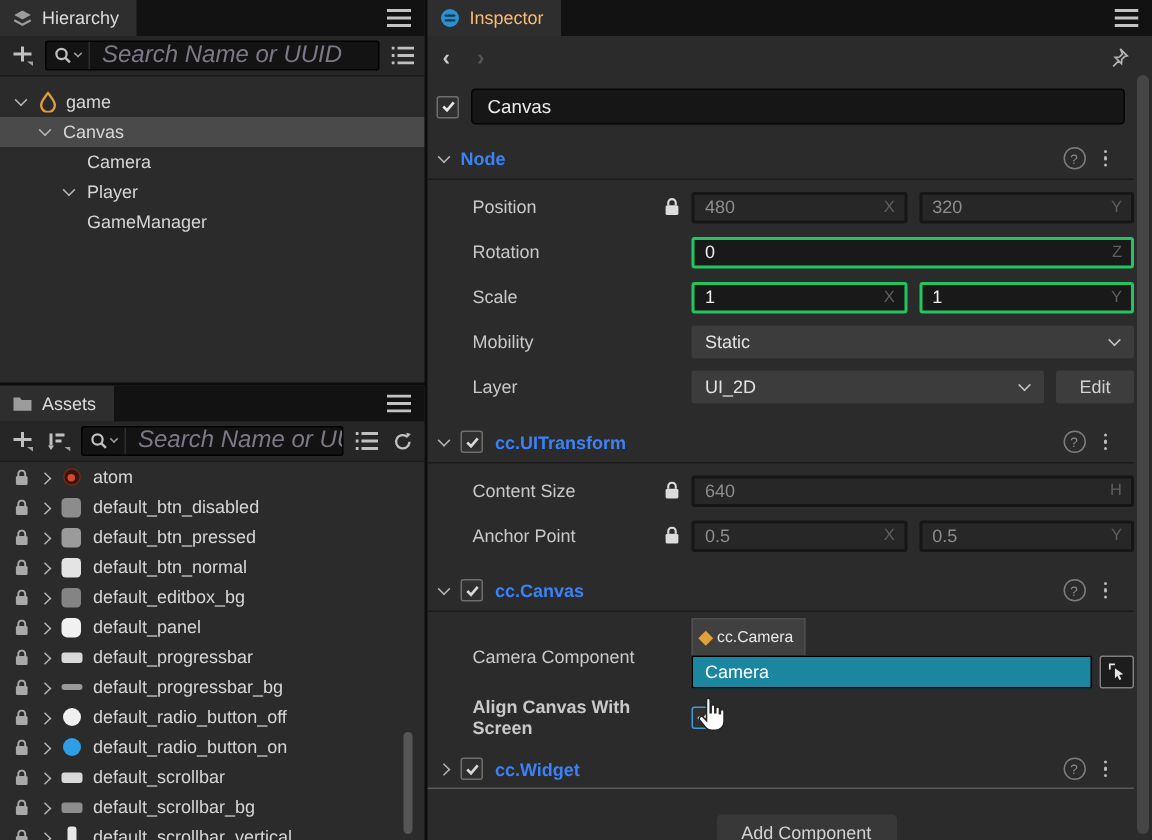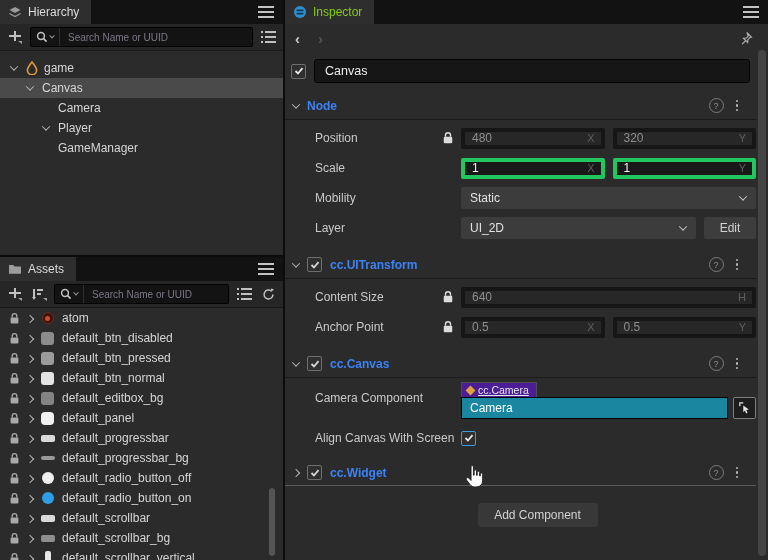--- a/index.html
+++ b/index.html
@@ -8,28 +8,28 @@
 
   
   .panel { position:absolute; background:#2b2b2b; overflow:hidden; }
   #hierarchy-panel { left:0; top:0; width:283px; height:255px; }
   #assets-panel    { left:0; top:257px; width:283px; height:303px; }
   #inspector-panel { left:285px; top:0; width:483px; height:560px; }
 
   
   .tabstrip { position:relative; height:24px; background:#121212; display:flex; align-items:stretch; }
   .tab { display:flex; align-items:center; gap:6px; padding:0 12px 0 8px; background:#2e2e2e; color:#dcdcdc; }
-  .tab.blue { color:#84cc16; }
+  .tab.blue { color:#fdba74; }
   .strip-right { position:absolute; right:8px; top:0; height:24px; display:flex; align-items:center; }
 
   
   .toolbar { height:27px; background:#262626; border-bottom:1px solid #1a1a1a; display:flex; align-items:center; padding:0 6px; gap:6px; }
   .searchbox { flex:1; height:20px; background:#131313; border:1px solid #020202; border-radius:2px; display:flex; align-items:center; overflow:hidden; }
   .search-q { display:flex; align-items:center; gap:2px; padding:0 5px; height:100%; border-right:1px solid #2e2e2e; color:#b9b9b9; }
-  .ph { flex:1; padding:0 8px; color:#7e7787; font-size:10px; white-space:nowrap; overflow:hidden; }
+  .ph { flex:1; padding:0 8px; font-style:italic; color:#7e7787; font-size:16px; white-space:nowrap; overflow:hidden; }
   .tbtn { display:flex; align-items:center; justify-content:center; width:18px; height:18px; color:#b9b9b9; }
 
   
   .chev { display:inline-block; width:6px; height:6px; border-right:1.5px solid #b5b5b5; border-bottom:1.5px solid #b5b5b5; }
   .chev.down  { transform:rotate(45deg) translate(-1px,-1px); }
   .chev.right { transform:rotate(-45deg); }
   .chev.dim { border-color:#9a9a9a; }
 
   
   .tree { padding-top:7px; }
@@ -73,39 +73,39 @@
   .sec-header .title { font-weight:bold; color:#3b82f6; }
   .sec-header .grow { flex:1; }
   .help-circle { width:15px; height:15px; border:1px solid #7c7c7c; border-radius:50%; color:#8e8e8e; font-size:9px; display:flex; align-items:center; justify-content:center; }
   .kebab { display:flex; flex-direction:column; gap:2px; padding:0 4px; }
   .kebab i { width:2.5px; height:2.5px; border-radius:50%; background:#b9b9b9; }
 
   .prop-row { display:flex; align-items:center; height:30px; padding:0 0 0 30px; }
   .prop-label { width:128px; flex:none; color:#c9c9c9; }
   .lockslot2 { width:18px; flex:none; display:flex; align-items:center; color:#d8d8d8; }
   .fields { flex:1; display:flex; gap:8px; }
-  .field { position:relative; flex:1; height:21px; background:#191919; border:4px solid #22c55e; border-radius:2px; display:flex; align-items:center; padding:0 7px; color:#f0f0f0;text-align:right; }
+  .field { position:relative; flex:1; height:21px; background:#191919; border:2px solid #22c55e; border-radius:2px; display:flex; align-items:center; padding:0 7px; color:#f0f0f0;text-align:right; }
   .field .unit { position:absolute; right:6px; color:#5e5e5e; font-size:11px; }
   .field.disabled { background:#272727; border-color:#161616; color:#8d8d8d; }
   .dropdown { position:relative; flex:1; height:22px; background:#3c3c3c; border-radius:2px; display:flex; align-items:center; padding:0 9px; color:#e2e2e2; }
   .dropdown .chev { position:absolute; right:10px; border-color:#c5c5c5; }
   .btn { height:22px; background:#3d3d3d; border-radius:2px; color:#d2d2d2; display:flex; align-items:center; justify-content:center; }
   .edit-btn { width:52px; margin-left:8px; }
 
   .camera-row { display:flex; align-items:flex-end; padding-left:30px; margin-top:4px; }
   .camera-left { width:146px; flex:none; color:#c9c9c9; padding-bottom:14px; }
   .camera-right { flex:1; }
-  .ref-chip { display:inline-flex; align-items:center; gap:4px; height:15px; padding:0 7px 0 5px; background:#4c1d95; border:1px solid #4e4e4e; border-bottom:none; color:#e8e8e8; font-size:10.5px;text-decoration:underline; }
+  .ref-chip { display:inline-flex; align-items:center; gap:4px; height:25px; padding:0 7px 0 5px; background:#404040; border:1px solid #4e4e4e; border-bottom:none; color:#e8e8e8; font-size:10.5px; }
   .diamond { width:7px; height:7px; background:#dfa23f; transform:rotate(45deg); }
   .ref-line { display:flex; align-items:center; gap:5px; }
   .ref-field { flex:1; height:22px; background:#1b86a0; border:1px solid #000; display:flex; align-items:center; padding:0 8px; color:#fff; }
   .picker-btn { width:23px; height:22px; background:#1d1d1d; border:1px solid #7e7e7e; border-radius:2px; display:flex; align-items:center; justify-content:center; }
 
   .align-row { display:flex; align-items:center; height:32px; padding-left:30px; margin-top:3px; }
-  .align-row .prop-label { width:146px; }
+  .align-row .prop-label { width:146px;font-weight:bold; }
 
   .widget-header { margin-top:6px; border-bottom:1px solid #5a5a5a; height:26px; }
   .add-row { display:flex; justify-content:center; margin-top:17px;padding-left:34px; }
   .add-btn { width:120px; height:24px; background:#383838; border-radius:3px; font-size:12px; }
 
   #inspector-scroll-thumb { right:2px; top:50px; height:506px; width:8px; background:#454545; border-radius:4px; }
 
   .cursor-hand { position:absolute; left:463px; top:463px; z-index:20; }
   svg { display:block; }
 </style>
@@ -530,20 +530,30 @@
               <span>480</span>
               <span class="unit">X</span>
             </div>
           <div class="field disabled">
               <span>320</span>
               <span class="unit">Y</span>
             </div>
         </div>
       </div>
 
+      <div class="prop-row">
+        <span class="prop-label">Rotation</span>
+        <span class="lockslot2"></span>
+        <div class="fields">
+          <div class="field">
+              <span>0</span>
+              <span class="unit">Z</span>
+            </div>
+        </div>
+      </div>
 
       <div class="prop-row">
         <span class="prop-label">Scale</span>
         <span class="lockslot2"></span>
         <div class="fields">
           <div class="field">
               <span>1</span>
               <span class="unit">X</span>
             </div>
           <div class="field">

